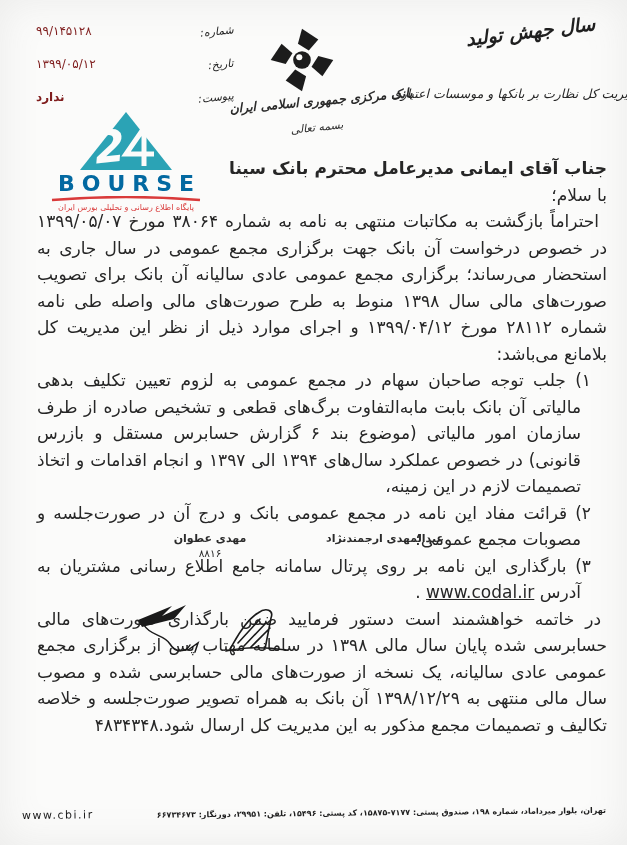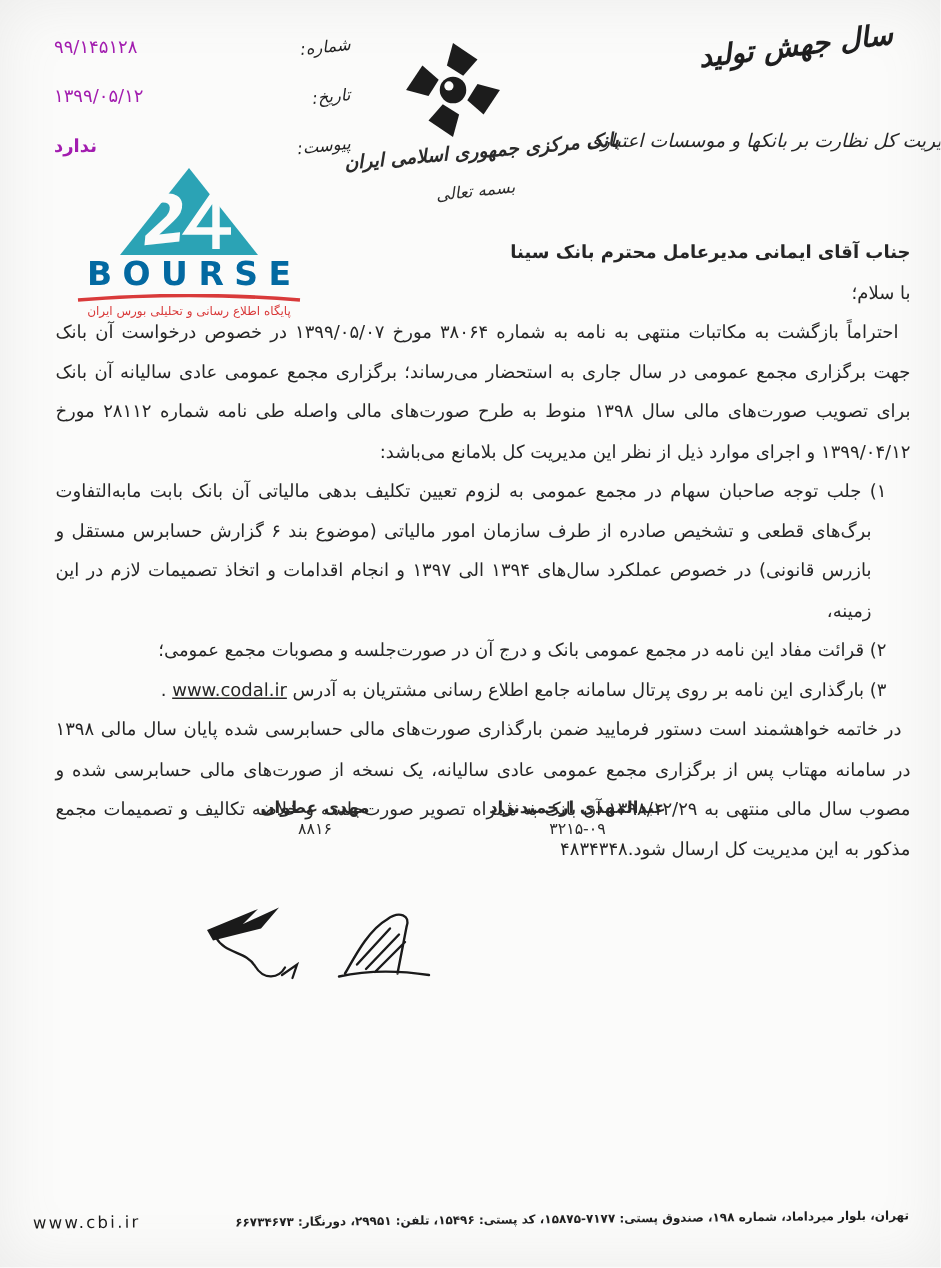--- a/index.html
+++ b/index.html
@@ -6,42 +6,42 @@
   .page{
     position:relative;width:627px;height:845px;margin:0;
     background:#fbfbfa;overflow:hidden;
     font-family:"DejaVu Sans",sans-serif;color:#2b2b2b;
     box-shadow:inset 0 0 40px rgba(120,120,120,.12);
   }
   
   .ref-block{position:absolute;top:24px;left:36px;width:198px;direction:rtl;}
   .ref-row{display:flex;justify-content:space-between;align-items:baseline;height:33px;}
   .ref-label{font-style:italic;font-size:11px;transform:rotate(-6deg);color:#222;}
-  .ref-value{font-size:12px;letter-spacing:1px;color:#a21caf;}
+  .ref-value{font-size:12px;letter-spacing:1px;color:#7f1d1d;}
   .ref-value.bold{font-weight:bold;letter-spacing:2px;}
   
   .emblem{position:absolute;top:26px;left:266px;width:72px;height:68px;}
   .bank-name{position:absolute;top:93px;left:226px;width:190px;text-align:center;
     font-size:12.5px;font-weight:bold;font-style:italic;transform:rotate(-5deg);direction:rtl;}
   .bismillah{position:absolute;top:121px;left:262px;width:110px;text-align:center;
     font-size:11px;font-style:italic;transform:rotate(-6deg);direction:rtl;}
   
   .slogan{position:absolute;top:20px;left:448px;width:165px;text-align:center;direction:rtl;
     font-size:19px;font-weight:bold;font-style:italic;transform:rotate(-7deg);color:#1f1f1f;}
   .department{position:absolute;top:86px;right:-14px;white-space:nowrap;direction:rtl;
     font-size:12.5px;font-style:italic;letter-spacing:.5px;color:#262626;}
   
   .bourse{position:absolute;top:110px;left:44px;width:164px;text-align:center;}
   .bourse svg{display:block;margin:0 auto;}
   .bourse-name{font-size:22px;letter-spacing:7px;font-weight:bold;color:#0369a1;
     padding-left:7px;line-height:24px;}
   .bourse-caption{font-size:8px;font-weight:normal;color:#d93a3a;direction:rtl;margin-top:1px;}
   
   .letter{position:absolute;top:155px;left:37px;width:570px;direction:rtl;
-    font-size:12px;line-height:26.5px;color:#262626;}
+    font-size:17px;line-height:26.5px;color:#262626;}
   .letter p{margin:0;}
   .recipient{font-weight:bold;text-align:right;}
   .greeting{text-align:right;}
   .para{text-align:justify;text-align-last:right;text-indent:8px;}
   .item{text-align:justify;text-align-last:right;padding-right:26px;text-indent:-10px;}
   .closing{text-align:justify;text-align-last:right;text-indent:6px;}
   .url-link{direction:ltr;unicode-bidi:embed;text-decoration:underline;color:#262626;}
   
   .sig-block{position:absolute;top:528px;left:108px;width:414px;direction:rtl;text-align:center;}
   .sig-line{font-weight:bold;font-size:11.5px;line-height:23px;}
@@ -116,21 +116,20 @@
     <p class="item">۱) جلب توجه صاحبان سهام در مجمع عمومی به لزوم تعیین تکلیف بدهی مالیاتی آن بانک بابت مابه‌التفاوت برگ‌های قطعی و تشخیص صادره از طرف سازمان امور مالیاتی (موضوع بند ۶ گزارش حسابرس مستقل و بازرس قانونی) در خصوص عملکرد سال‌های ۱۳۹۴ الی ۱۳۹۷ و انجام اقدامات و اتخاذ تصمیمات لازم در این زمینه،</p>
     <p class="item">۲) قرائت مفاد این نامه در مجمع عمومی بانک و درج آن در صورت‌جلسه و مصوبات مجمع عمومی؛</p>
     <p class="item"><span>۳) بارگذاری این نامه بر روی پرتال سامانه جامع اطلاع رسانی مشتریان به آدرس </span><span class="url-link" dir="ltr">www.codal.ir</span><span> .</span></p>
     <p class="closing">در خاتمه خواهشمند است دستور فرمایید ضمن بارگذاری صورت‌های مالی حسابرسی شده پایان سال مالی ۱۳۹۸ در سامانه مهتاب پس از برگزاری مجمع عمومی عادی سالیانه، یک نسخه از صورت‌های مالی حسابرسی شده و مصوب سال مالی منتهی به ۱۳۹۸/۱۲/۲۹ آن بانک به همراه تصویر صورت‌جلسه و خلاصه تکالیف و تصمیمات مجمع مذکور به این مدیریت کل ارسال شود.۴۸۳۴۳۴۸</p>
   </div>
 
   <div class="sig-block">
     <div class="sig-names">
       <div class="sig-col-right">
         <div class="sig-name">عبدالمهدی ارجمندنژاد</div>
-        <div class="sig-code">۳۲۱۵-۰۹</div>
       </div>
       <div class="sig-col-left">
         <div class="sig-name">مهدی عطوان</div>
         <div class="sig-code">۸۸۱۶</div>
       </div>
     </div>
   </div>
 
   <div class="scribble-right">
     <svg width="78" height="56" viewBox="0 0 78 56" aria-hidden="true">

